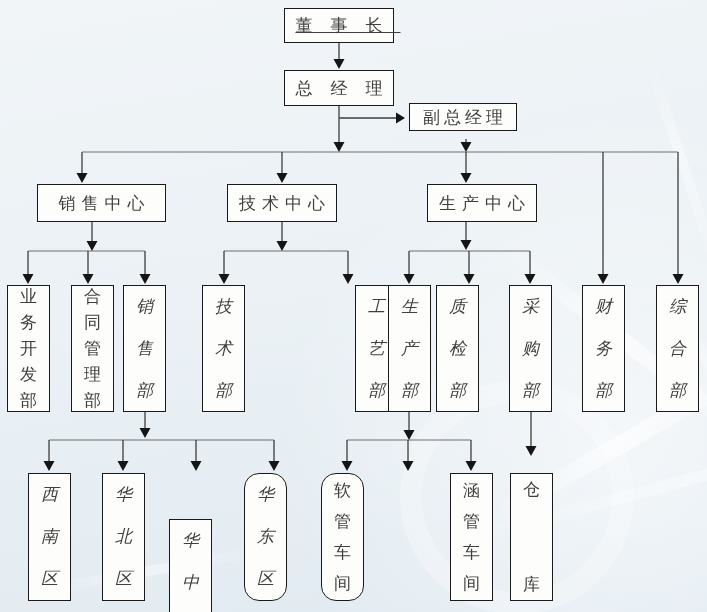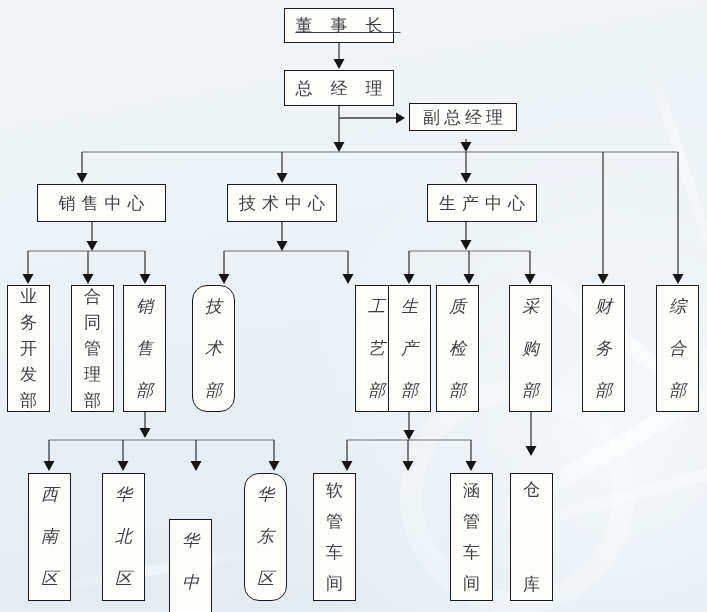--- a/index.html
+++ b/index.html
@@ -48,25 +48,25 @@
   .v2 span{line-height:95px;}
   
   .n-chair{left:284px;top:8px;width:110px;height:35px;text-decoration:underline;}
   .n-gm{left:284px;top:70px;width:110px;height:36px;}
   .n-dgm{left:409px;top:103px;width:108px;height:28px;font-family:Liberation Serif, serif;}
   .n-salesc{left:37px;top:184px;width:129px;height:38px;justify-content:center;}
   .n-techc{left:227px;top:184px;width:110px;height:38px;}
   .n-prodc{left:411px;top:184px;width:110px;height:38px;margin-left:16px;}
   .r3{top:285px;width:43px;height:127px;}
   .n-bizdev{left:7px;}   .n-contract{left:71px;} .n-salesd{left:123px;}
-  .n-techd{left:192px;border-radius:15px;}  .n-process{left:327px;margin-left:28px;} .n-prodd{left:388px;}
+  .n-techd{left:202px;}  .n-process{left:327px;margin-left:28px;} .n-prodd{left:388px;}
   .n-qc{left:436px;}     .n-purch{left:509px;}   .n-fin{left:582px;}  .n-gen{left:656px;}
   .r4{top:473px;width:43px;height:128px;}
   .n-sw{left:28px;}  .n-nc{left:102px;} .n-cc{left:169px;margin-top:46px;} .n-ec{left:244px;border-radius:15px;}
-  .n-hose{left:313px;} .n-exp{left:387px;} .n-culv{left:450px;} .n-wh{left:510px;}
+  .n-hose{left:321px;border-radius:15px;} .n-exp{left:387px;} .n-culv{left:450px;} .n-wh{left:510px;}
 </style>
 </head>
 <body>
 
 <div class="stage">
 
   <div class="deco glow"></div>
   <div class="deco blade b1"></div>
   <div class="deco blade b2"></div>
   <div class="deco blade b3"></div>

